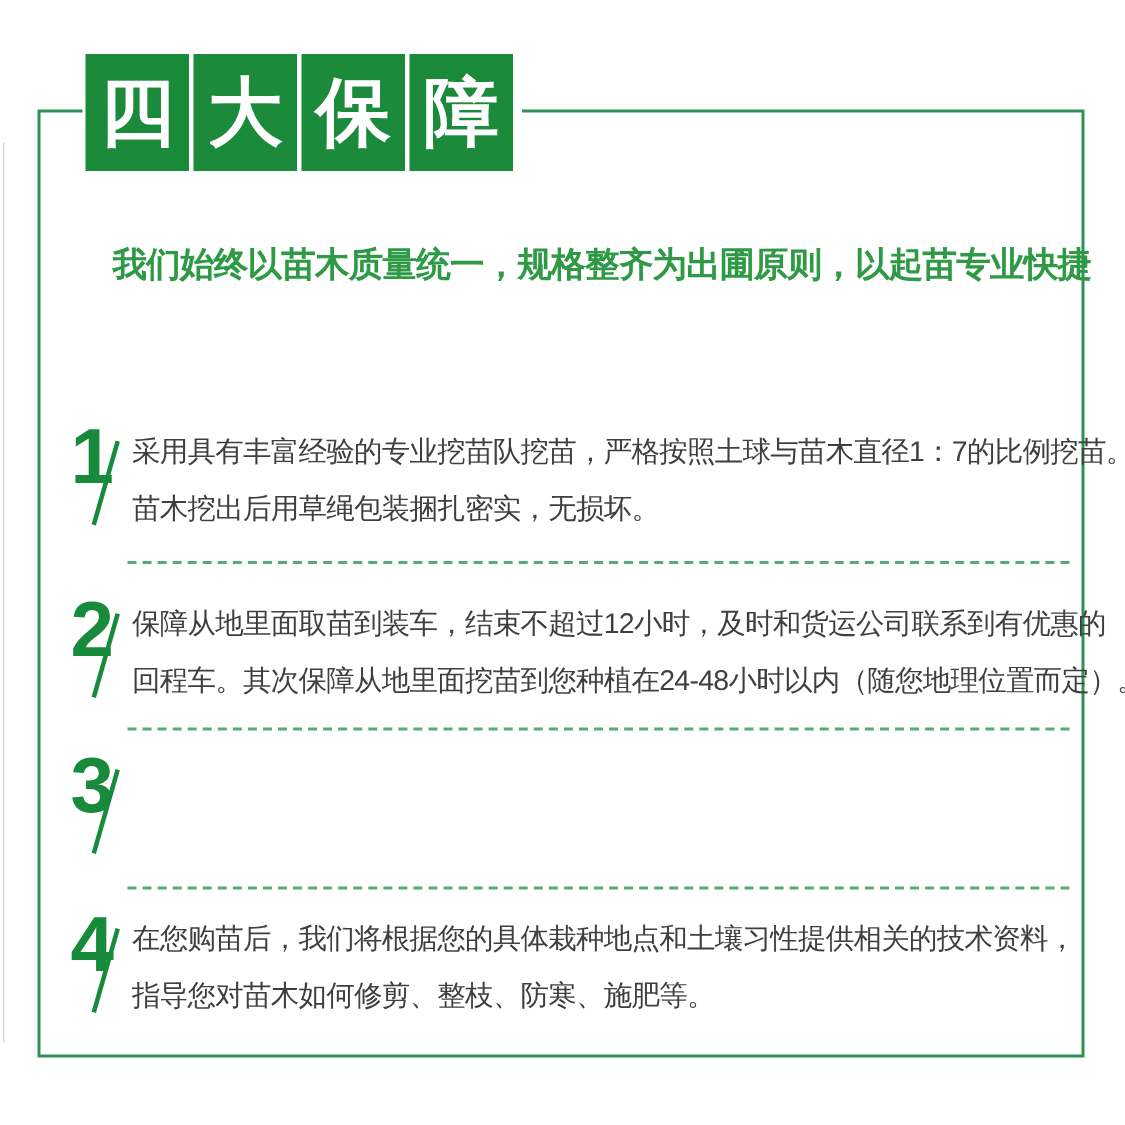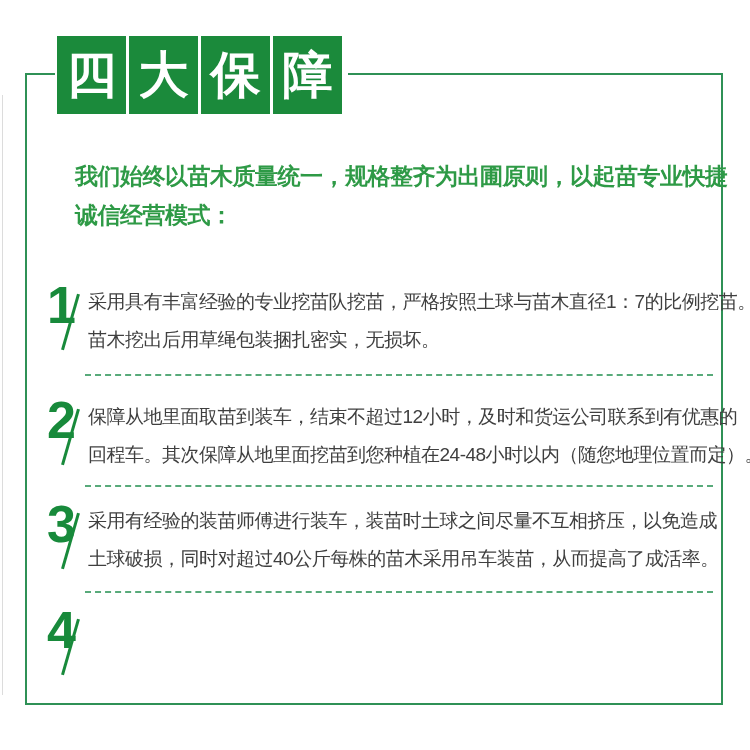--- a/index.html
+++ b/index.html
@@ -66,21 +66,20 @@
 
   <div class="title-row">
     <span class="tbox">四</span>
     <span class="tbox">大</span>
     <span class="tbox">保</span>
     <span class="tbox">障</span>
   </div>
 
   <div class="intro">
     <div class="intro-line">我们始终以苗木质量统一，规格整齐为出圃原则，以起苗专业快捷</div>
-    <div class="intro-line">诚信经营模式：</div>
   </div>
 
   <section class="item" style="top:281px">
     <span class="num">1</span>
     <span class="slash"></span>
     <div class="lines">
       <div class="line">采用具有丰富经验的专业挖苗队挖苗，严格按照土球与苗木直径1：7的比例挖苗。</div>
       <div class="line">苗木挖出后用草绳包装捆扎密实，无损坏。</div>
     </div>
   </section>
@@ -94,25 +93,25 @@
       <div class="line">保障从地里面取苗到装车，结束不超过12小时，及时和货运公司联系到有优惠的</div>
       <div class="line">回程车。其次保障从地里面挖苗到您种植在24-48小时以内（随您地理位置而定）。</div>
     </div>
   </section>
 
   <div class="sep" style="top:485px"></div>
 
   <section class="item" style="top:500px">
     <span class="num">3</span>
     <span class="slash"></span>
-    <div class="lines">
-      <div class="line">采用有经验的装苗师傅进行装车，装苗时土球之间尽量不互相挤压，以免造成</div>
-      <div class="line">土球破损，同时对超过40公斤每株的苗木采用吊车装苗，从而提高了成活率。</div>
-    </div>
   </section>
 
   <div class="sep" style="top:591px"></div>
 
   <section class="item" style="top:606px">
     <span class="num">4</span>
     <span class="slash"></span>
+    <div class="lines">
+      <div class="line">在您购苗后，我们将根据您的具体栽种地点和土壤习性提供相关的技术资料，</div>
+      <div class="line">指导您对苗木如何修剪、整枝、防寒、施肥等。</div>
+    </div>
   </section>
 </div>
 
 </body></html>

